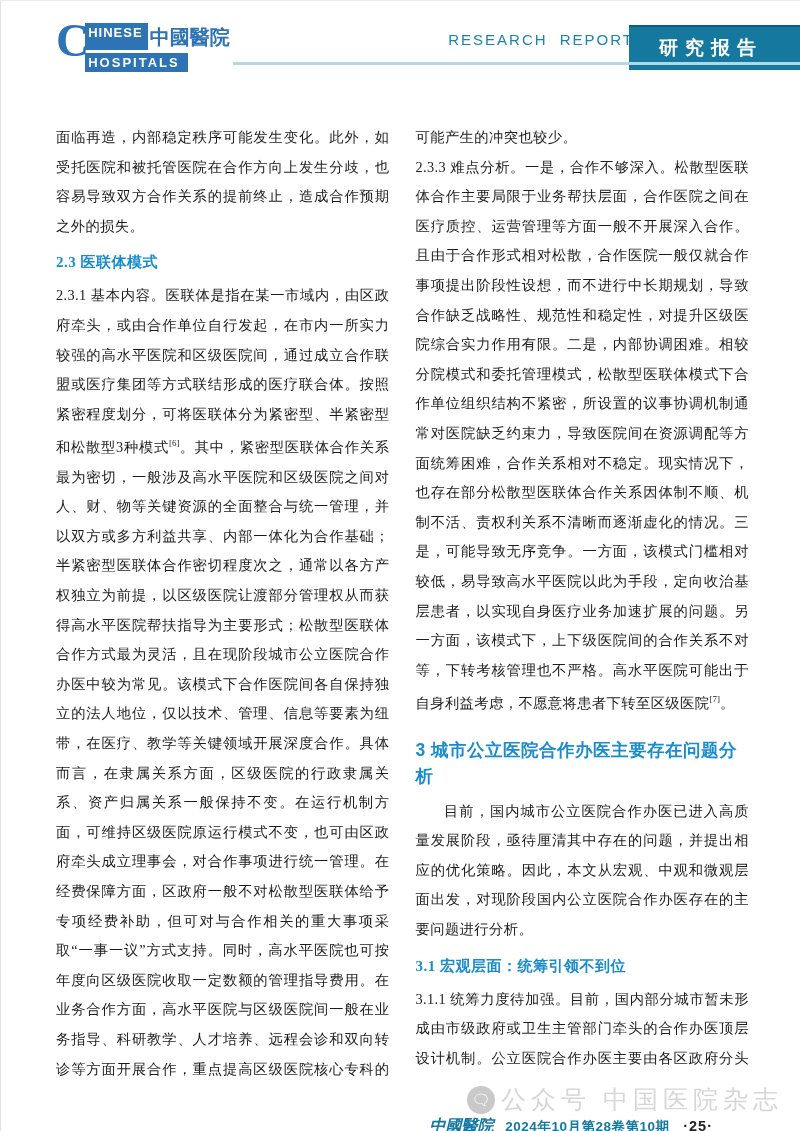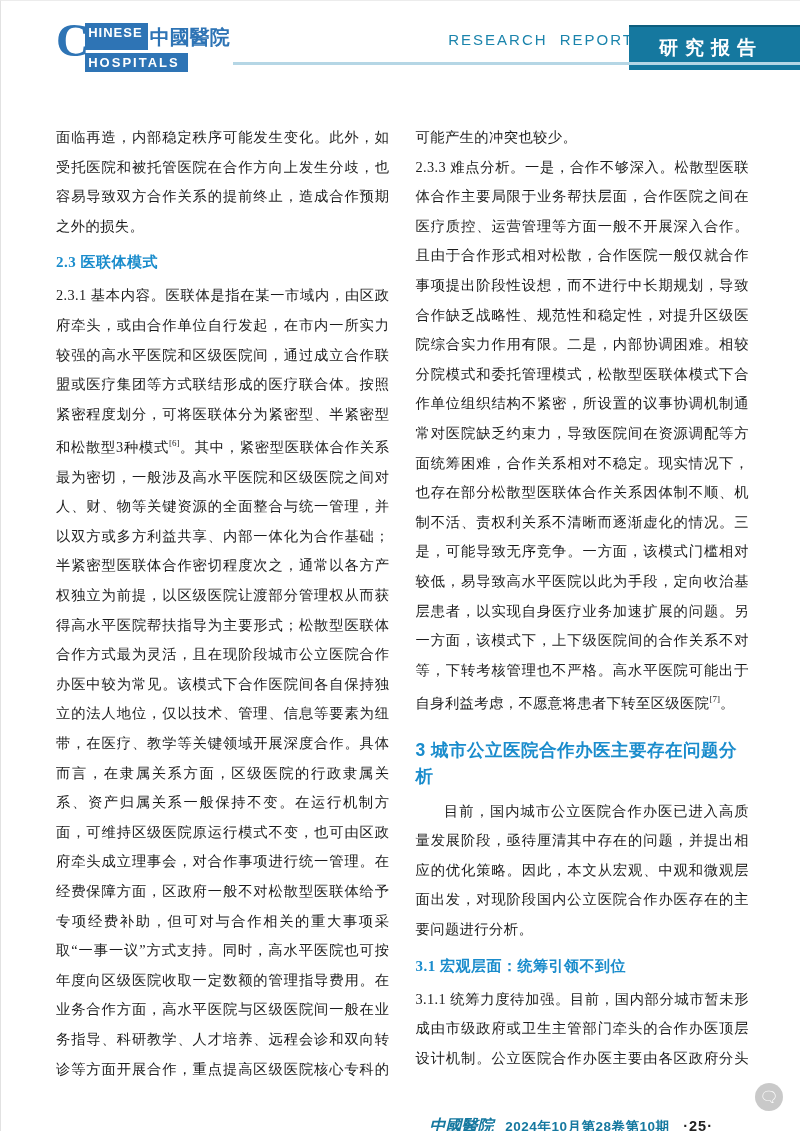--- a/index.html
+++ b/index.html
@@ -68,20 +68,21 @@
         <p class="blk-para">2.3.3 难点分析。一是，合作不够深入。松散型医联体合作主要局限于业务帮扶层面，合作医院之间在医疗质控、运营管理等方面一般不开展深入合作。且由于合作形式相对松散，合作医院一般仅就合作事项提出阶段性设想，而不进行中长期规划，导致合作缺乏战略性、规范性和稳定性，对提升区级医院综合实力作用有限。二是，内部协调困难。相较分院模式和委托管理模式，松散型医联体模式下合作单位组织结构不紧密，所设置的议事协调机制通常对医院缺乏约束力，导致医院间在资源调配等方面统筹困难，合作关系相对不稳定。现实情况下，也存在部分松散型医联体合作关系因体制不顺、机制不活、责权利关系不清晰而逐渐虚化的情况。三是，可能导致无序竞争。一方面，该模式门槛相对较低，易导致高水平医院以此为手段，定向收治基层患者，以实现自身医疗业务加速扩展的问题。另一方面，该模式下，上下级医院间的合作关系不对等，下转考核管理也不严格。高水平医院可能出于自身利益考虑，不愿意将患者下转至区级医院<sup>[7]</sup>。</p>
         <div class="blk-h1">3 城市公立医院合作办医主要存在问题分析</div>
         <p class="blk-para indent">目前，国内城市公立医院合作办医已进入高质量发展阶段，亟待厘清其中存在的问题，并提出相应的优化策略。因此，本文从宏观、中观和微观层面出发，对现阶段国内公立医院合作办医存在的主要问题进行分析。</p>
         <div class="blk-h2">3.1 宏观层面：统筹引领不到位</div>
         <p class="blk-para">3.1.1 统筹力度待加强。目前，国内部分城市暂未形成由市级政府或卫生主管部门牵头的合作办医顶层设计机制。公立医院合作办医主要由各区政府分头主导或由公立医院自行发起，合作项目相对分散，尚未形成整体联动、系统错位的发展格局。顶层设计缺位，在一定程度上导致了公立医院合作办医缺少前瞻性、全局性和系统性规划，无法基于地缘关系、人口分布、疾病谱变化等资源配置要素，准确匹配区域卫生健康发展需求，可能造成医疗资源空间分布不均、专科分布失衡、供需关系错位等问题。</p>
       </div>
   </div>
 
   <div class="watermark">
     <span class="wm-icon">🗨</span>
+    <span>公众号 中国医院杂志</span>
   </div>
   <div class="footer-text">
     <span class="f-logo">中國醫院</span>
     <span class="f-issue">2024年10月第28卷第10期</span>
     <span class="f-page">·25·</span>
   </div>
 
 </div>
 
 </body></html>

